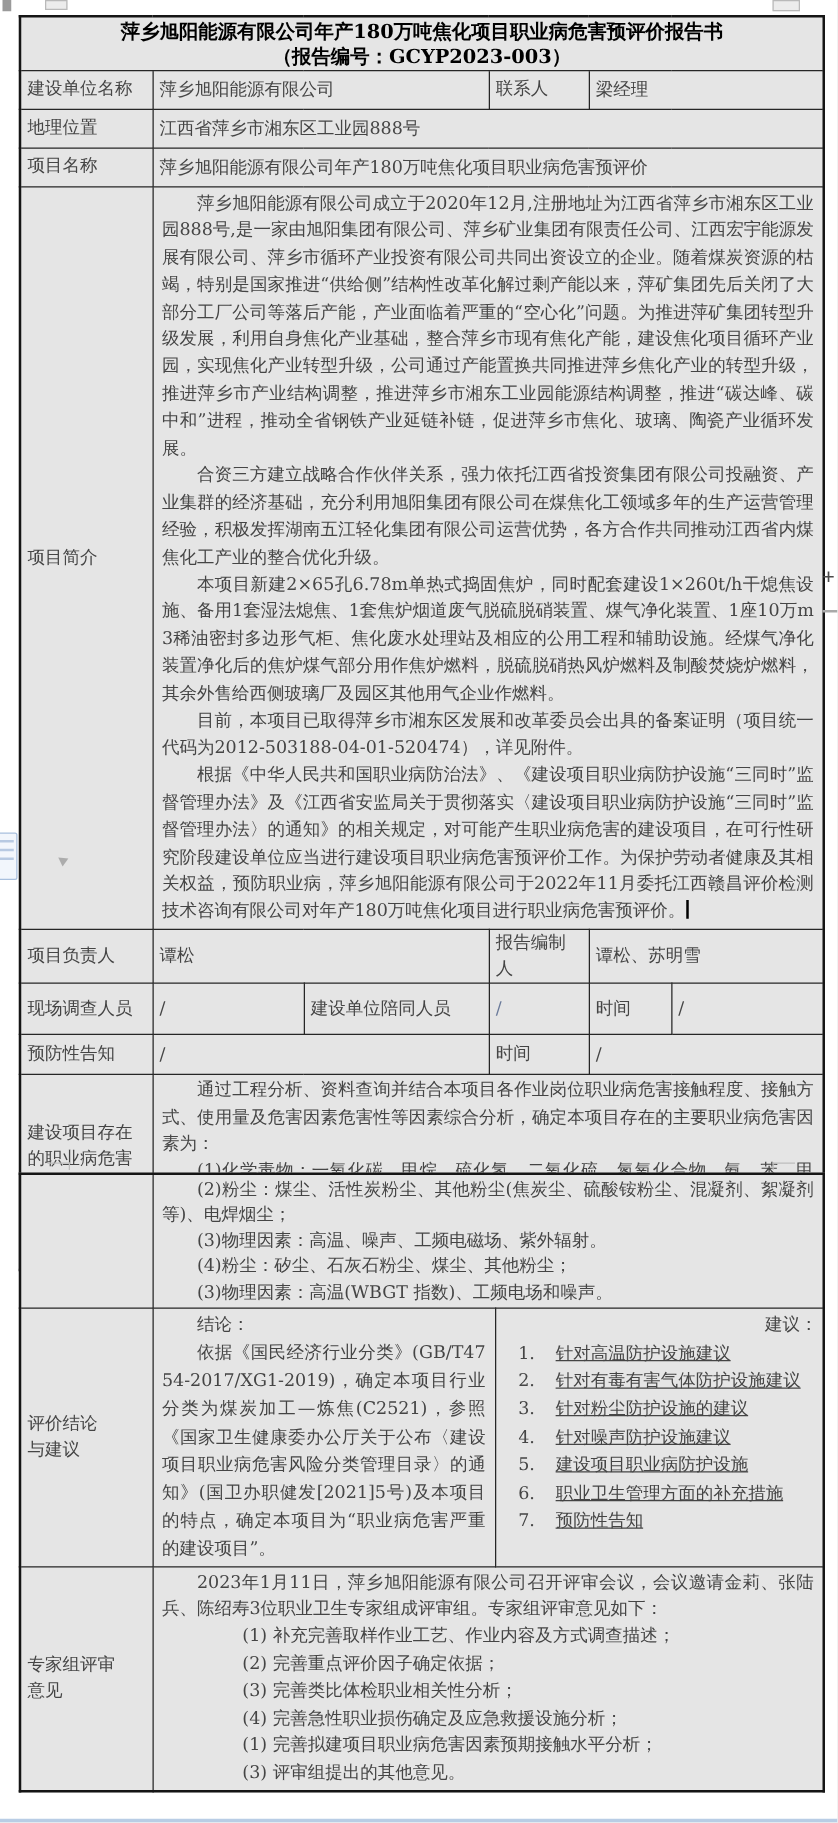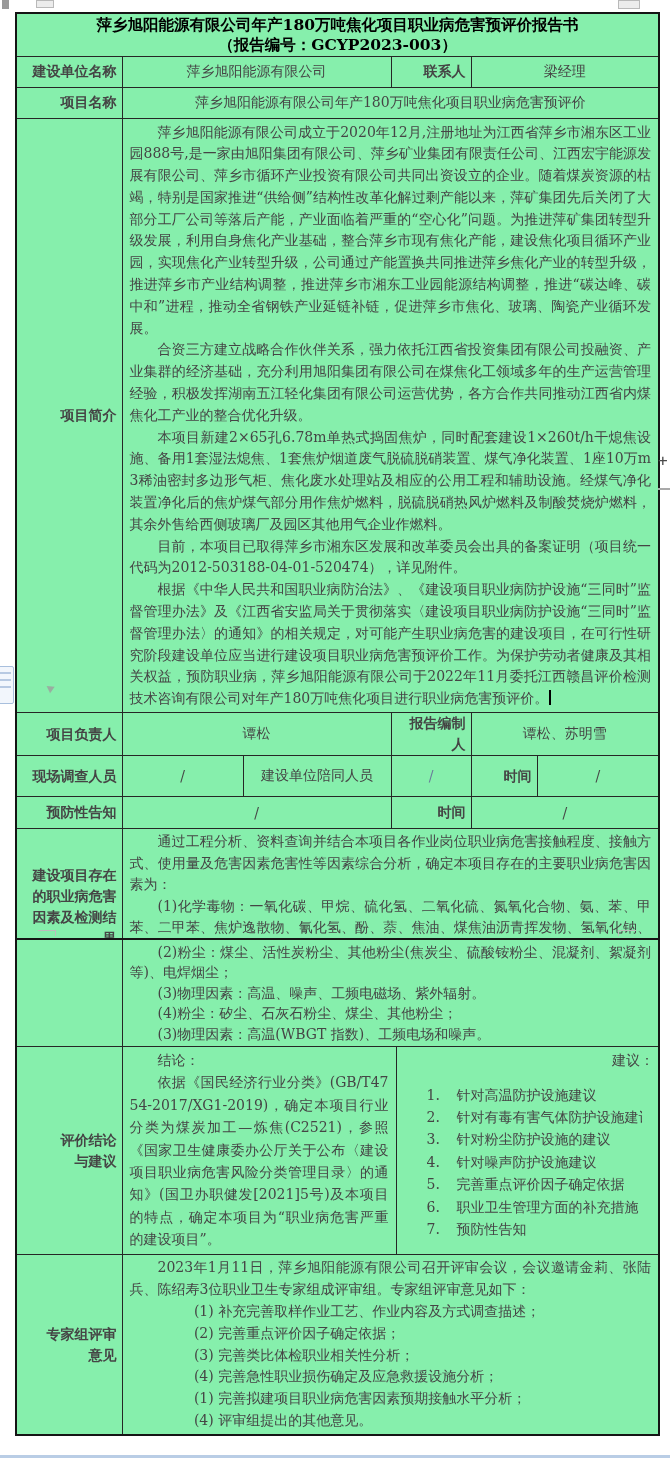--- a/index.html
+++ b/index.html
@@ -2,40 +2,40 @@
 <html><head>
 <meta charset="utf-8">
 <style>
   html,body{margin:0;padding:0;}
   body{
     width:670px;height:1458px;background:#ffffff;position:relative;overflow:hidden;
     font-family:"DejaVu Serif","Liberation Serif",serif;color:#454545;
   }
   table.doc{
     position:absolute;left:15px;border-collapse:collapse;table-layout:fixed;
-    width:643px;background:#86efac;border:2px solid #151515;
+    width:643px;background:#e5e5e5;border:2px solid #151515;
   }
   td{
     border:1px solid #262626;padding:0 5px;font-size:14px;color:#454545;
     vertical-align:middle;overflow:hidden;word-break:break-all;
   }
-  .lbl{text-align:right;line-height:21px;font-weight:bold;}
+  .lbl{text-align:left;line-height:21px;}
   .lbl .w{display:inline-block;}
-  .ctr{text-align:center;}
+  .ctr{}
   .title-cell{text-align:center;vertical-align:middle;}
   .title-line{font-weight:bold;color:#000;font-size:15.5px;line-height:20px;}
   .content{vertical-align:top;text-align:justify;padding:2px 7px;margin-top:28px;}
   .content p{margin:0;text-indent:2em;}
   .intro-cell{line-height:21.8px;padding-top:3px;}
   .hzd-cell{line-height:21.6px;padding-top:2px;}
   .t2r1{line-height:20.4px;}
   .concl-cell{line-height:22.4px;padding-top:2px;}
   .sug-cell{vertical-align:top;padding:2px 4px;}
   .sug-title{line-height:22.5px;padding-left:10px;margin:0;text-align:right;}
-  ol.sug-list{margin:12px;padding:0 0 0 14px;counter-reset:s;list-style:none;}
+  ol.sug-list{margin:0;padding:0 0 0 14px;counter-reset:s;list-style:none;text-decoration:underline;}
   ol.sug-list li{counter-increment:s;line-height:22.4px;white-space:nowrap;overflow:hidden;}
   ol.sug-list li::before{content:counter(s) ".";display:inline-block;width:30px;}
   .exp-cell{line-height:21.8px;padding-top:2px;}
   .exp-item{margin:0;padding-left:2.6em;text-indent:0;}
   .caret{display:inline-block;width:1.5px;height:15px;background:#000;vertical-align:-2px;margin-left:1px;}
   .slash-blue{color:#6a7a9a;}
   
   .frag{position:absolute;background:#ececec;border:1px solid #b9b9b9;}
   .frag-dark{position:absolute;background:#9a9a9a;}
   .pagebreak-mark{position:absolute;background:#bdbdbd;}
@@ -77,20 +77,24 @@
       <div class="title-line">（报告编号：GCYP2023-003）</div>
     </td>
   </tr>
   <tr style="height:31px">
     <td class="lbl">建设单位名称</td>
     <td colspan="2" class="ctr">萍乡旭阳能源有限公司</td>
     <td class="lbl">联系人</td>
     <td colspan="2" class="ctr">梁经理</td>
   </tr>
   <tr style="height:31px">
+    <td class="lbl">地理位置</td>
+    <td colspan="5" class="ctr">江西省萍乡市湘东区工业园888号</td>
+  </tr>
+  <tr style="height:31px">
     <td class="lbl">项目名称</td>
     <td colspan="5" class="ctr">萍乡旭阳能源有限公司年产180万吨焦化项目职业病危害预评价</td>
   </tr>
   <tr style="height:546px">
     <td class="lbl">项目简介</td>
     <td colspan="5" class="content intro-cell">
       <p>萍乡旭阳能源有限公司成立于2020年12月,注册地址为江西省萍乡市湘东区工业园888号,是一家由旭阳集团有限公司、萍乡矿业集团有限责任公司、江西宏宇能源发展有限公司、萍乡市循环产业投资有限公司共同出资设立的企业。随着煤炭资源的枯竭，特别是国家推进“供给侧”结构性改革化解过剩产能以来，萍矿集团先后关闭了大部分工厂公司等落后产能，产业面临着严重的“空心化”问题。为推进萍矿集团转型升级发展，利用自身焦化产业基础，整合萍乡市现有焦化产能，建设焦化项目循环产业园，实现焦化产业转型升级，公司通过产能置换共同推进萍乡焦化产业的转型升级，推进萍乡市产业结构调整，推进萍乡市湘东工业园能源结构调整，推进“碳达峰、碳中和”进程，推动全省钢铁产业延链补链，促进萍乡市焦化、玻璃、陶瓷产业循环发展。</p>
       <p>合资三方建立战略合作伙伴关系，强力依托江西省投资集团有限公司投融资、产业集群的经济基础，充分利用旭阳集团有限公司在煤焦化工领域多年的生产运营管理经验，积极发挥湖南五江轻化集团有限公司运营优势，各方合作共同推动江西省内煤焦化工产业的整合优化升级。</p>
       <p>本项目新建2×65孔6.78m单热式捣固焦炉，同时配套建设1×260t/h干熄焦设施、备用1套湿法熄焦、1套焦炉烟道废气脱硫脱硝装置、煤气净化装置、1座10万m3稀油密封多边形气柜、焦化废水处理站及相应的公用工程和辅助设施。经煤气净化装置净化后的焦炉煤气部分用作焦炉燃料，脱硫脱硝热风炉燃料及制酸焚烧炉燃料，其余外售给西侧玻璃厂及园区其他用气企业作燃料。</p>
       <p>目前，本项目已取得萍乡市湘东区发展和改革委员会出具的备案证明（项目统一代码为2012-503188-04-01-520474），详见附件。</p>
@@ -154,36 +158,36 @@
       <p>结论：</p>
       <p>依据《国民经济行业分类》(GB/T4754-2017/XG1-2019)，确定本项目行业分类为煤炭加工—炼焦(C2521)，参照《国家卫生健康委办公厅关于公布〈建设项目职业病危害风险分类管理目录〉的通知》(国卫办职健发[2021]5号)及本项目的特点，确定本项目为“职业病危害严重的建设项目”。</p>
     </td>
     <td class="sug-cell">
       <p class="sug-title">建议：</p>
       <ol class="sug-list">
         <li>针对高温防护设施建议</li>
         <li>针对有毒有害气体防护设施建议</li>
         <li>针对粉尘防护设施的建议</li>
         <li>针对噪声防护设施建议</li>
-        <li>完善重点评价因子确定依据</li>
+        <li>建设项目职业病防护设施</li>
         <li>职业卫生管理方面的补充措施</li>
         <li>预防性告知</li>
       </ol>
     </td>
   </tr>
   <tr style="height:175px">
     <td class="lbl"><span class="w" style="width:5em">专家组评审意见</span></td>
     <td colspan="2" class="content exp-cell">
       <p>2023年1月11日，萍乡旭阳能源有限公司召开评审会议，会议邀请金莉、张陆兵、陈绍寿3位职业卫生专家组成评审组。专家组评审意见如下：</p>
       <p class="exp-item">(1) 补充完善取样作业工艺、作业内容及方式调查描述；</p>
       <p class="exp-item">(2) 完善重点评价因子确定依据；</p>
       <p class="exp-item">(3) 完善类比体检职业相关性分析；</p>
       <p class="exp-item">(4) 完善急性职业损伤确定及应急救援设施分析；</p>
       <p class="exp-item">(1) 完善拟建项目职业病危害因素预期接触水平分析；</p>
-      <p class="exp-item">(4) 评审组提出的其他意见。</p>
+      <p class="exp-item">(3) 评审组提出的其他意见。</p>
     </td>
   </tr>
 </tbody>
   </table>
 
 <div class="side-page-icon">
     <i></i>
     <i></i>
     <i></i>
   </div>

